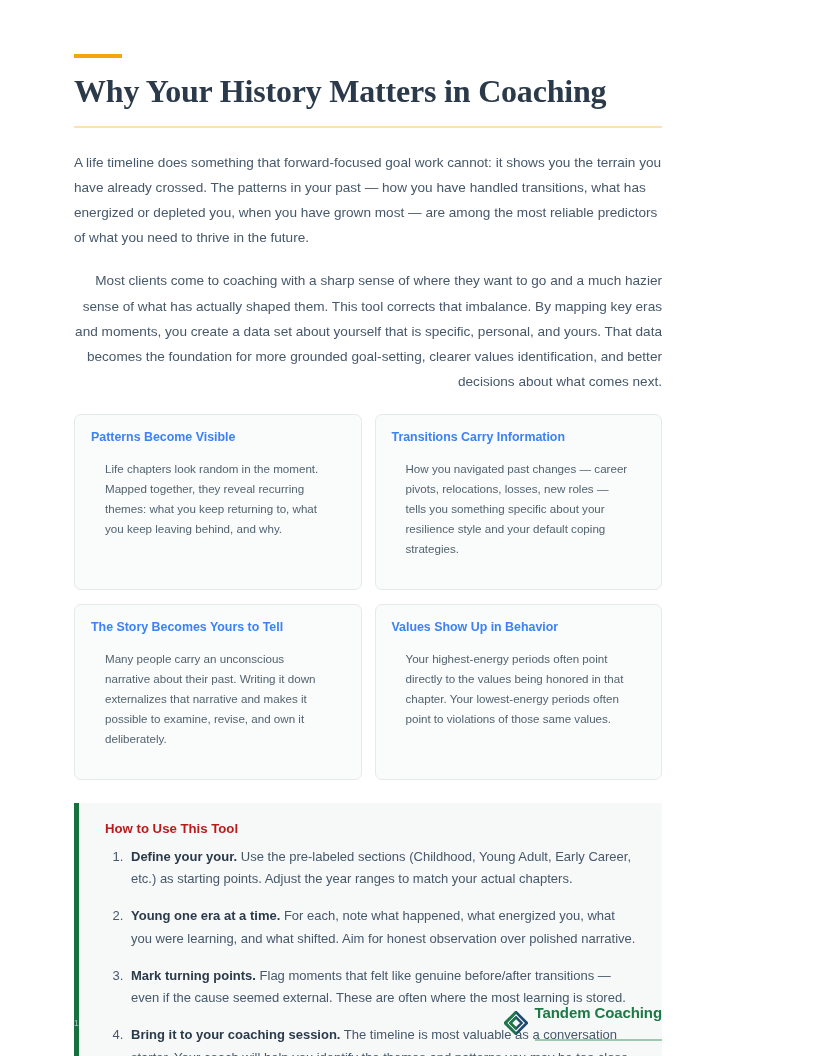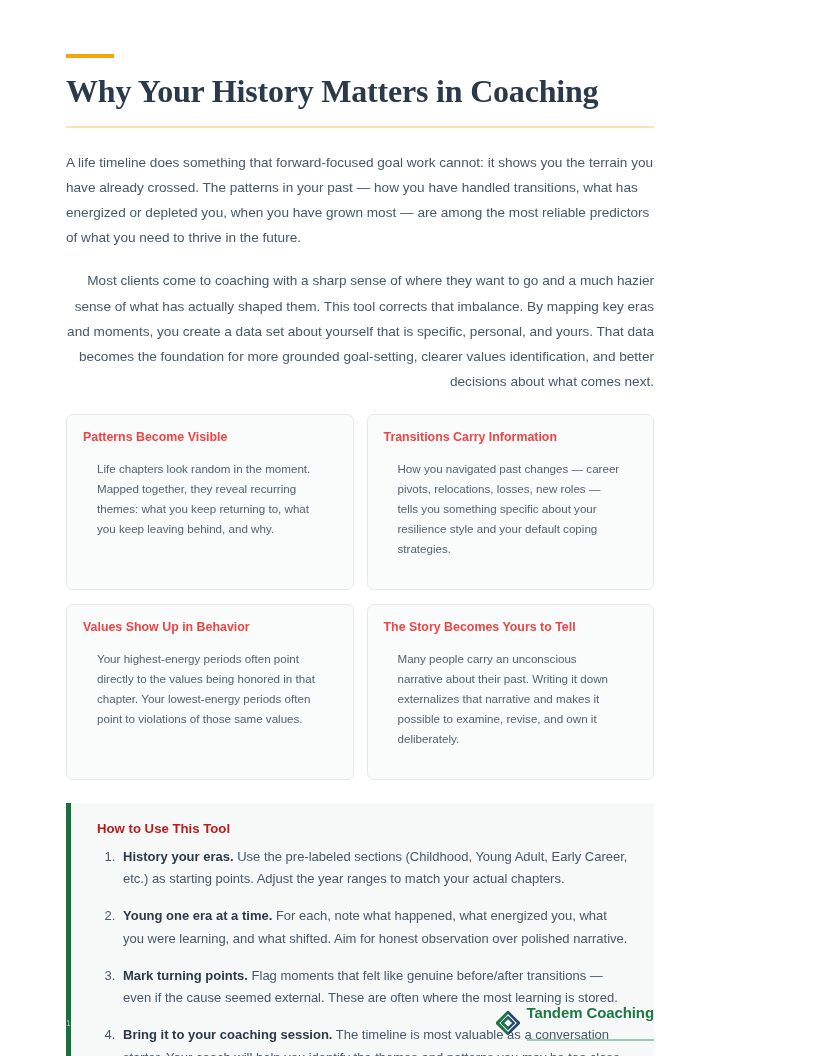--- a/index.html
+++ b/index.html
@@ -9,21 +9,21 @@
     height: 1056px;
     background: #ffffff;
     font-family: "Liberation Sans", sans-serif;
     color: #3d4d5c;
     position: relative;
     overflow: hidden;
   }
 
   .page {
     position: absolute;
-    left: 0; top: 0;
+    left: 8px; top: 0;
     width: 720px;
     height: 1056px;
     padding: 0 66px;
   }
 
   
   .accent-bar {
     margin-top: 54px;
     width: 48px;
     height: 4px;
@@ -67,21 +67,21 @@
   .card {
     background: #fafbfb;
     border: 1px solid #e6e9ec;
     border-radius: 7px;
     padding: 14px 16px 16px 16px;
     min-height: 126px;
   }
   .card-title {
     font-size: 12.4px;
     font-weight: 700;
-    color: #ef4444;
+    color: #3b82f6;
     margin: 0 0 7px 0;
     line-height: 1.3;
   }
   .card-body {
     font-size: 11.6px;
     line-height: 1.72;
     color: #52636f;
     margin: 14px;
   }
 
@@ -166,34 +166,34 @@
   <div class="card-grid">
     <div class="card">
       <div class="card-title">Patterns Become Visible</div>
       <p class="card-body">Life chapters look random in the moment. Mapped together, they reveal recurring themes: what you keep returning to, what you keep leaving behind, and why.</p>
     </div>
     <div class="card">
       <div class="card-title">Transitions Carry Information</div>
       <p class="card-body">How you navigated past changes — career pivots, relocations, losses, new roles — tells you something specific about your resilience style and your default coping strategies.</p>
     </div>
     <div class="card">
+      <div class="card-title">The Story Becomes Yours to Tell</div>
+      <p class="card-body">Many people carry an unconscious narrative about their past. Writing it down externalizes that narrative and makes it possible to examine, revise, and own it deliberately.</p>
+    </div>
+    <div class="card">
       <div class="card-title">Values Show Up in Behavior</div>
       <p class="card-body">Your highest-energy periods often point directly to the values being honored in that chapter. Your lowest-energy periods often point to violations of those same values.</p>
-    </div>
-    <div class="card">
-      <div class="card-title">The Story Becomes Yours to Tell</div>
-      <p class="card-body">Many people carry an unconscious narrative about their past. Writing it down externalizes that narrative and makes it possible to examine, revise, and own it deliberately.</p>
     </div>
   </div>
 
   <div class="callout">
     <div class="callout-title">How to Use This Tool</div>
     <ol>
       <li>
-        <b>History your eras.</b><span> Use the pre-labeled sections (Childhood, Young Adult, Early Career, etc.) as starting points. Adjust the year ranges to match your actual chapters.</span>
+        <b>Define your your.</b><span> Use the pre-labeled sections (Childhood, Young Adult, Early Career, etc.) as starting points. Adjust the year ranges to match your actual chapters.</span>
       </li>
       <li>
         <b>Young one era at a time.</b><span> For each, note what happened, what energized you, what you were learning, and what shifted. Aim for honest observation over polished narrative.</span>
       </li>
       <li>
         <b>Mark turning points.</b><span> Flag moments that felt like genuine before/after transitions — even if the cause seemed external. These are often where the most learning is stored.</span>
       </li>
       <li>
         <b>Bring it to your coaching session.</b><span> The timeline is most valuable as a conversation starter. Your coach will help you identify the themes and patterns you may be too close to see clearly.</span>
       </li>

